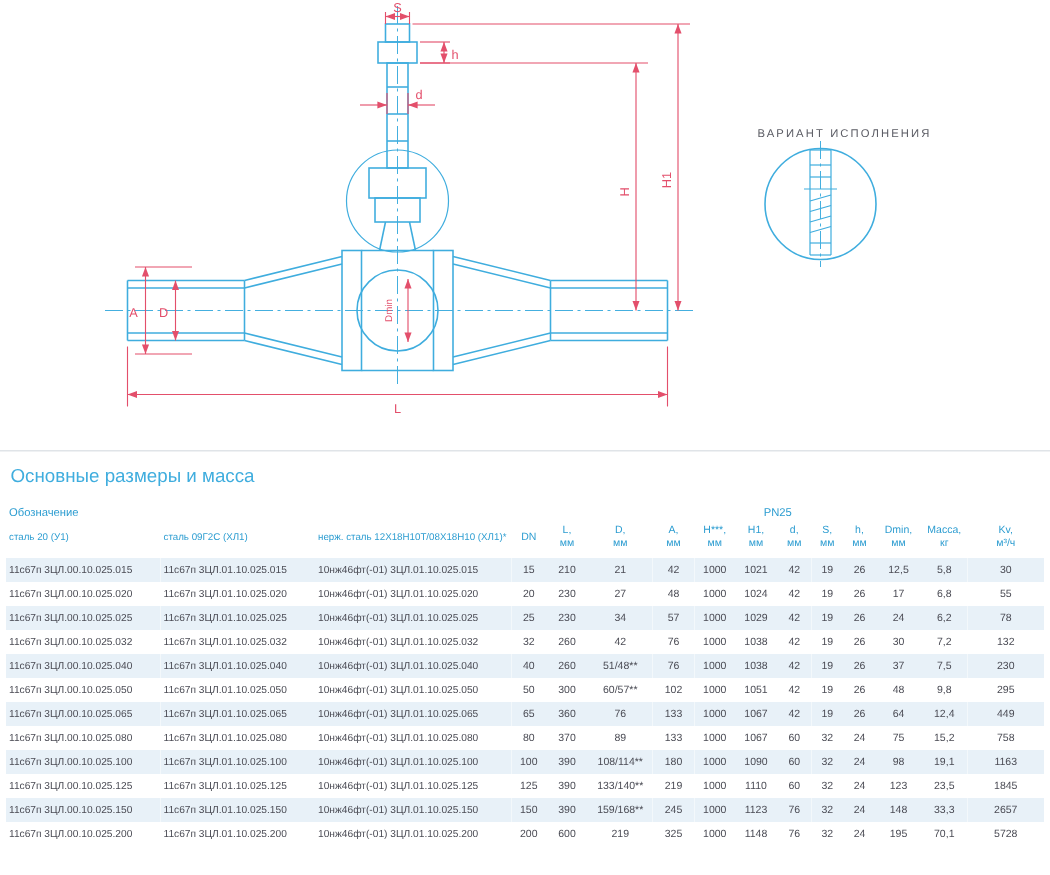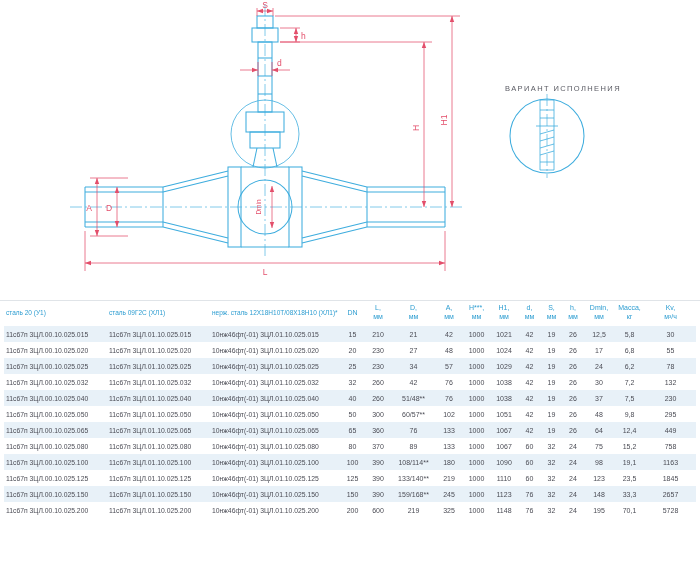--- a/index.html
+++ b/index.html
@@ -167,40 +167,45 @@
           <line x1="540" y1="155" x2="554" y2="151"></line>
           <line x1="540" y1="162" x2="554" y2="162"></line>
           <line x1="540" y1="170" x2="554" y2="170"></line>
         </g>
         <line class="cl" x1="547" y1="94" x2="547" y2="178"></line>
       </g>
     </svg>
   </div>
 
   <div class="table-section">
+    <h2 class="section-title">Основные размеры и масса</h2>
 
     <table>
       <colgroup>
         <col style="width:103px">
           <col style="width:103px">
           <col style="width:131px">
         <col style="width:23px">
           <col style="width:28px">
           <col style="width:43px">
         <col style="width:28px">
           <col style="width:27px">
           <col style="width:28px">
         <col style="width:23px">
           <col style="width:21px">
           <col style="width:22px">
         <col style="width:30px">
           <col style="width:31px">
           <col style="width:51px">
       </colgroup>
       <thead>
+        <tr>
+          <th class="group-th" colspan="3">Обозначение</th>
+          <th class="pn-th" colspan="12">PN25</th>
+        </tr>
         <tr id="cols-row">
             <th class="steel-th">сталь 20 (У1)</th>
             <th class="steel-th">сталь 09Г2С (ХЛ1)</th>
             <th class="steel-th">нерж. сталь 12Х18Н10Т/08Х18Н10 (ХЛ1)*</th>
             <th class="num-th">
               <div>DN</div>
             </th>
             <th class="num-th">
               <div>L,</div>
               <div>мм</div>

